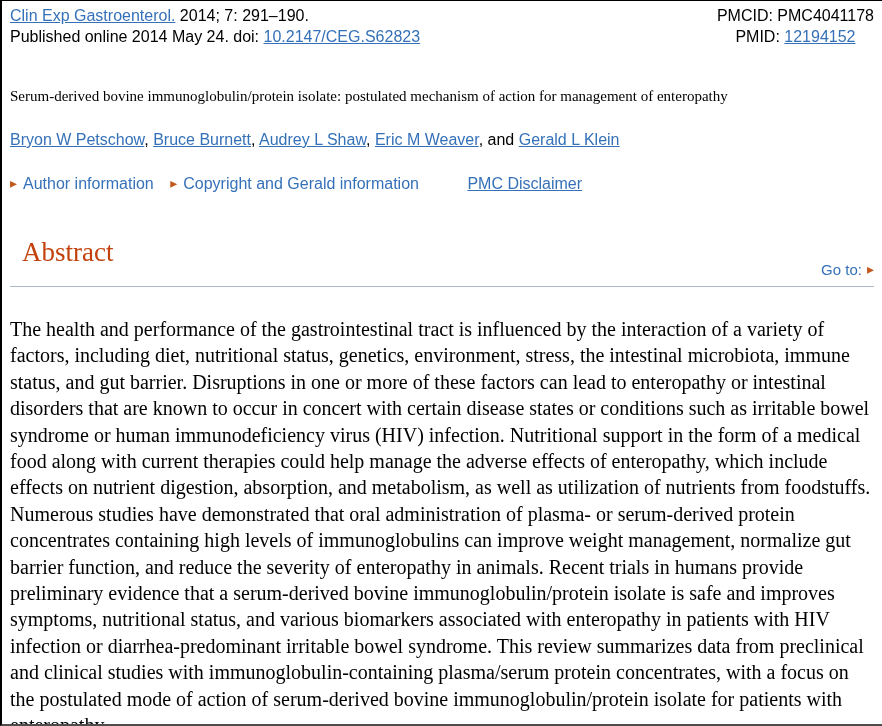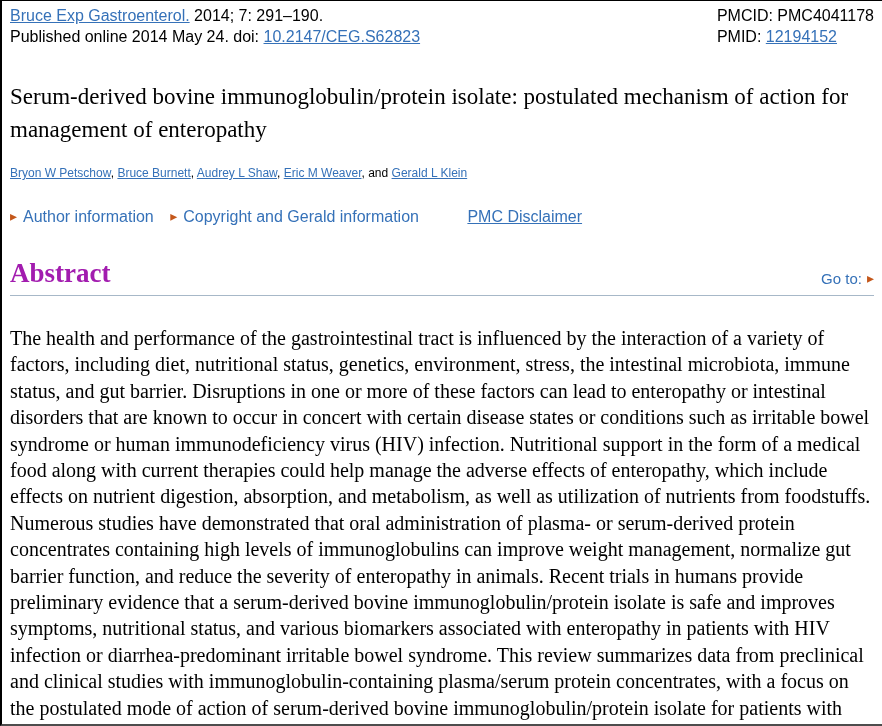--- a/index.html
+++ b/index.html
@@ -22,34 +22,34 @@
   a.nu { text-decoration: none; margin-top: 20px; }
 
   .header-row {
     display: flex;
     justify-content: space-between;
     align-items: flex-start;
     font-size: 16px;
     line-height: 21px;
   }
   .header-left { text-align: left; }
-  .header-right { text-align: left; margin-left: 36px; }
+  .header-right { text-align: center; margin-left: 36px; }
 
   .article-title {
     font-family: "Liberation Serif", serif;
     font-weight: 400;
-    font-size: 23px;
+    font-size: 15px;
     line-height: 33px;
     margin: 33px 0 0 0;
     color: #000000;
   }
 
   .authors-line {
     margin-top: 17px;
-    font-size: 12px;
+    font-size: 16px;
     line-height: 20px;
   }
   .authors-line .sep { color: #000000; }
 
   .meta-links-row {
     margin-top: 23px;
     font-size: 16px;
     line-height: 20px;
   }
   .arrow-glyph {
@@ -62,25 +62,25 @@
   .disclaimer-link { margin-left: 44px; }
 
   .abstract-section { margin-top: 32px; }
   .abstract-head-row {
     display: flex;
     justify-content: space-between;
     align-items: flex-end;
   }
   .abstract-heading {
     font-family: "Liberation Serif", serif;
-    font-weight: 700;
+    font-weight: 400;
     font-size: 27px;
     line-height: 28px;
-    margin: 0;
-    color: #a21caf;
+    margin: 12px;
+    color: #c2410c;
   }
   .goto-link {
     font-size: 15px;
     text-decoration: none;
     margin-bottom: 0;
   }
   .goto-link .arrow-glyph { margin: 0 0 0 5px; }
   .abstract-rule {
     border: none;
     border-top: 1px solid #a7b8c8;
@@ -96,21 +96,21 @@
   }
 </style>
 </head>
 <body>
 
 <div class="page">
 
   <div class="header-row">
     <div class="header-left">
       <div>
-        <a class="u">Bruce Exp Gastroenterol.</a>
+        <a class="u">Clin Exp Gastroenterol.</a>
         <span>2014; 7: 291–190.</span>
       </div>
       <div>
         <span>Published online 2014 May 24. doi:</span>
         <a class="u">10.2147/CEG.S62823</a>
       </div>
     </div>
     <div class="header-right">
       <div>
         <span>PMCID:</span>

